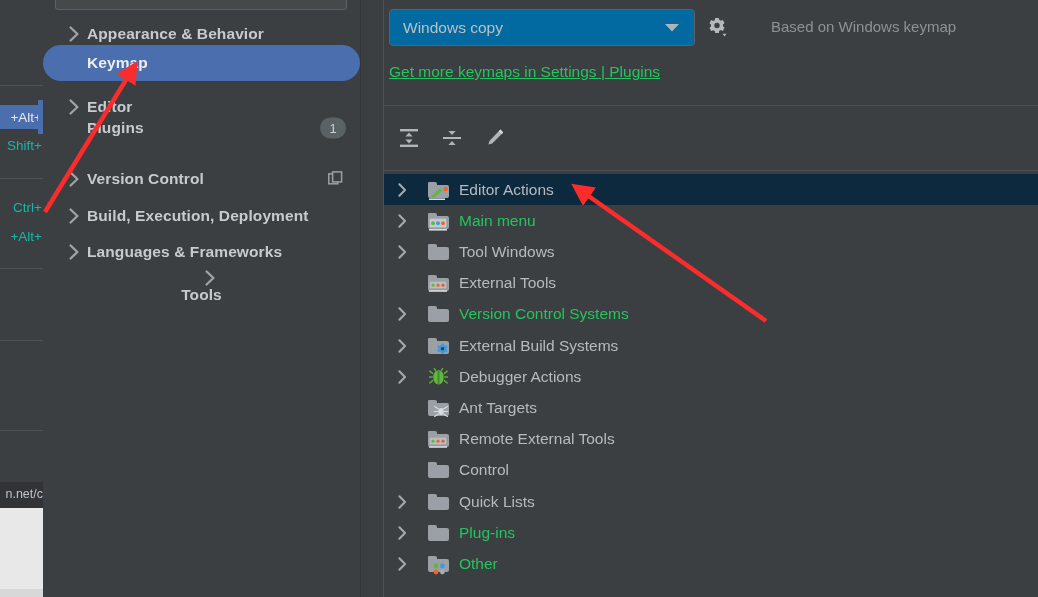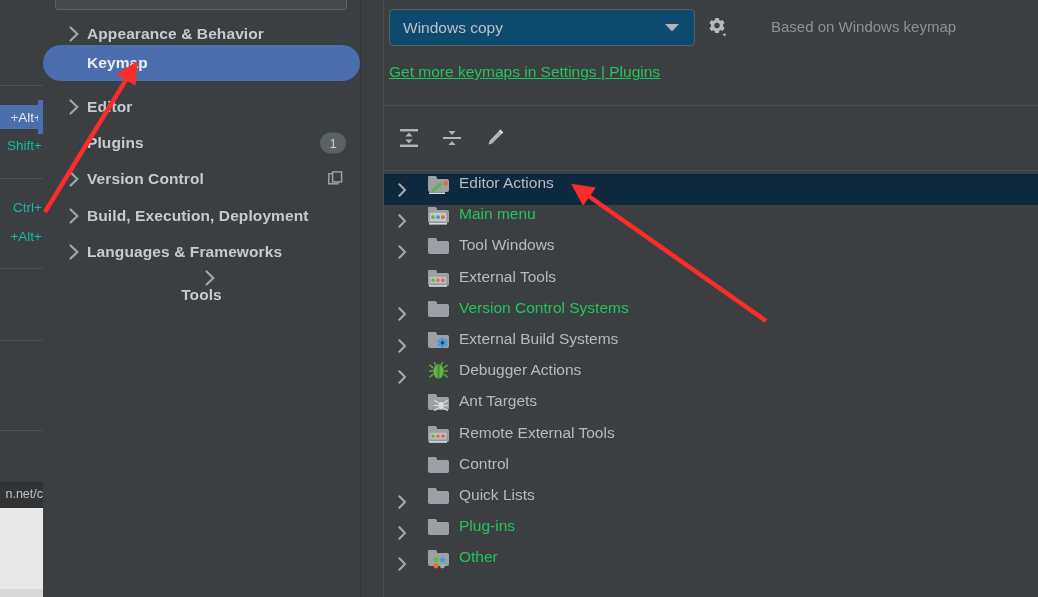--- a/index.html
+++ b/index.html
@@ -52,21 +52,21 @@
   
   .vdiv { position: absolute; left: 360px; top: 0; width: 1px; height: 597px; background: #323436; }
   .vdiv2 { position: absolute; left: 383px; top: 0; width: 1px; height: 597px; background: #4e5254; }
   .gap-fill { position: absolute; left: 361px; top: 0; width: 22px; height: 597px; background: #3c3f41; }
 
   
   .panel { position: absolute; left: 384px; top: 0; width: 654px; height: 597px;
            background: #3c3f41; }
 
   .combo { position: absolute; left: 5px; top: 9px; width: 306px; height: 37px;
-           border: 1px solid #5d6164; border-radius: 4px; background: #0c4a6e;
+           border: 1px solid #5d6164; border-radius: 4px; background: #0369a1;
            display: flex; align-items: center; }
   .combo-text { margin-left: 13px; font-size: 15.5px; color: #bcc0c4; white-space: nowrap; }
   .combo-arrow { position: absolute; right: 14px; top: 50%; transform: translateY(-50%); }
 
   .gear { position: absolute; left: 321px; top: 16px; width: 24px; height: 24px; }
   .based-on { position: absolute; left: 387px; top: 18px; font-size: 15px; color: #8d9297;
               white-space: nowrap; }
 
   .link { position: absolute; left: 5px; top: 63px; font-size: 15.5px; color: #22c55e;
           text-decoration: underline; white-space: nowrap; cursor: pointer; }
@@ -75,21 +75,21 @@
 
   .toolbar { position: absolute; left: 0; top: 106px; width: 654px; height: 64px; }
   .tb-btn { position: absolute; top: 17px; width: 30px; height: 30px;
             display: flex; align-items: center; justify-content: center; }
 
   .hdiv2 { position: absolute; left: 0; top: 170px; width: 654px; height: 1px; background: #4c5052; }
 
   
   .tree { position: absolute; left: 0; top: 171px; width: 654px; height: 426px; }
   .trow { position: absolute; left: 0; width: 654px; height: 31.2px;
-          display: flex; }
+          display: flex; align-items: center; }
   .trow.sel { background: #0d293e; }
   .t-arrow { width: 18px; margin-left: 9px; display: flex; align-items: center;
              justify-content: center; }
   .t-icon { width: 22px; height: 20px; margin-left: 17px; position: relative; flex: 0 0 auto; }
   .t-label { margin-left: 9px; font-size: 15.5px; color: #b6bbc0; white-space: nowrap; }
   .t-label.blue { color: #22c55e; }
 
   
   .folder { position: absolute; left: 0; top: 2px; width: 21px; height: 16px; }
   .folder .tab { position: absolute; left: 0; top: 0; width: 9px; height: 4px;
@@ -150,21 +150,21 @@
           <span class="side-label">Keymap</span>
         </div>
         <div class="side-row" style="top: 89px;">
           <span class="side-arrow">
             <svg width="11" height="16" viewBox="0 0 11 16">
               <path d="M1.6 1.5 L8.4 8 L1.6 14.5" fill="none" stroke="#9fa4a8" stroke-width="2.3" stroke-linecap="round" stroke-linejoin="round"></path>
             </svg>
           </span>
           <span class="side-label">Editor</span>
         </div>
-        <div class="side-row" style="top: 125px;">
+        <div class="side-row" style="top: 110px;">
           <span class="side-arrow"></span>
           <span class="side-label">Plugins</span>
           <span class="side-badge">1</span>
         </div>
         <div class="side-row" style="top: 161px;">
           <span class="side-arrow">
             <svg width="11" height="16" viewBox="0 0 11 16">
               <path d="M1.6 1.5 L8.4 8 L1.6 14.5" fill="none" stroke="#9fa4a8" stroke-width="2.3" stroke-linecap="round" stroke-linejoin="round"></path>
             </svg>
           </span>

